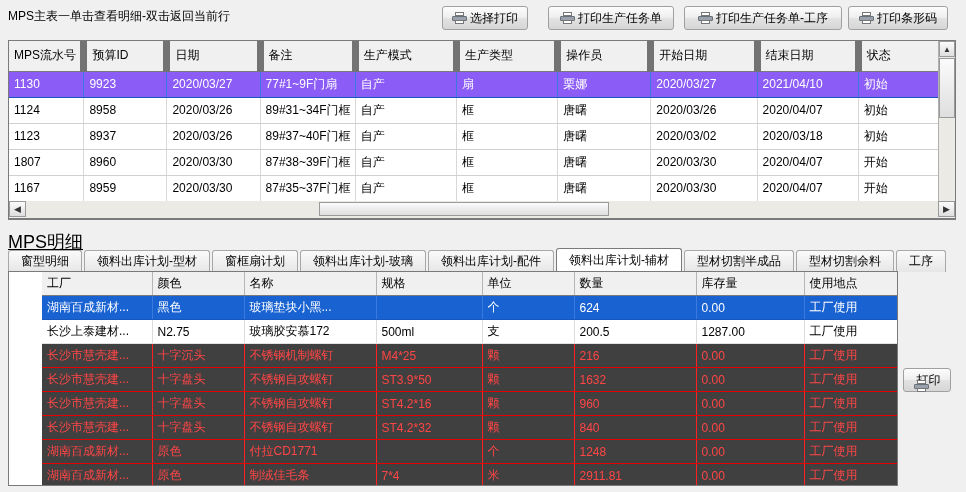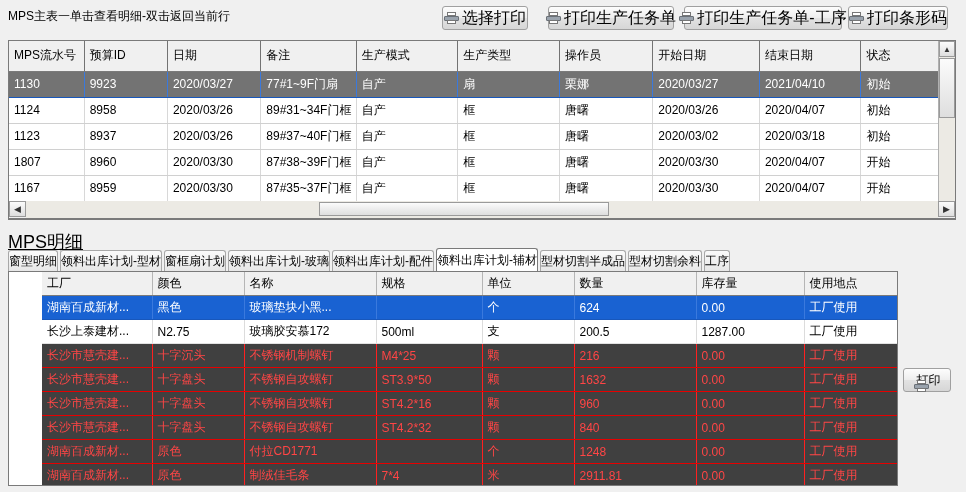--- a/index.html
+++ b/index.html
@@ -43,21 +43,21 @@
     height: 24px;
     background: linear-gradient(180deg,#fdfdfd 0%,#eeeeee 48%,#e2e2e2 52%,#d6d6d6 100%);
     border: 1px solid #a0a0a0;
     border-radius: 3px;
     display: flex;
     align-items: center;
     justify-content: center;
     gap: 4px;
     padding: 0 8px;
     box-sizing: border-box;
-    font-size: 16px;
+    font-size: 12px;
     color: #000;
     white-space: nowrap;
     cursor: pointer;
   }
   .btn .ico {
     display: inline-block;
     width: 14px; height: 12px;
     flex: 0 0 auto;
   }
   .btn-print-select { left: 442px; width: 86px; }
@@ -107,21 +107,21 @@
     overflow: hidden;
   }
   table.grid {
     border-collapse: collapse;
     table-layout: fixed;
     width: 100%;
     font-size: 12px;
   }
   table.grid th {
     background: #f0f0f0;
-    border-right: 1px solid #737373;
+    border-right: 7px solid #737373;
     border-bottom: 1px solid #7a7a7a;
     font-weight: normal;
     text-align: left;
     padding: 4px 5px;
     height: 30px;
     box-sizing: border-box;
     vertical-align: middle;
     color: #000;
     white-space: nowrap;
     overflow: hidden;
@@ -130,21 +130,21 @@
     border-right: 1px solid #d8d8d8;
     border-bottom: 1px solid #d0d0d0;
     padding: 4px 5px;
     height: 24px;
     box-sizing: border-box;
     white-space: nowrap;
     overflow: hidden;
     color: #000;
   }
   table.grid tr.sel td {
-    background: #737373;
+    background: #8b5cf6;
     color: #fff;
     border-right-color: #3a79dd;
     border-bottom-color: #1857bb;
   }
 
   
   .hscroll {
     position: absolute;
     left: 8px; top: 201px;
     width: 948px; height: 18px;
@@ -220,21 +220,21 @@
   .tabs {
     position: absolute;
     left: 8px; top: 248px;
     width: 948px; height: 24px;
     display: flex;
     align-items: flex-end;
     gap: 2px;
   }
   .tab {
     height: 22px;
-    padding: 0 0;
+    padding: 0 12px;
     background: linear-gradient(180deg,#fafafa,#e6e6e6);
     border: 1px solid #a8a8a8;
     border-bottom: none;
     border-radius: 3px 3px 0 0;
     display: flex; align-items: center;
     font-size: 12px;
     color: #000;
     white-space: nowrap;
     cursor: pointer;
     box-sizing: border-box;

